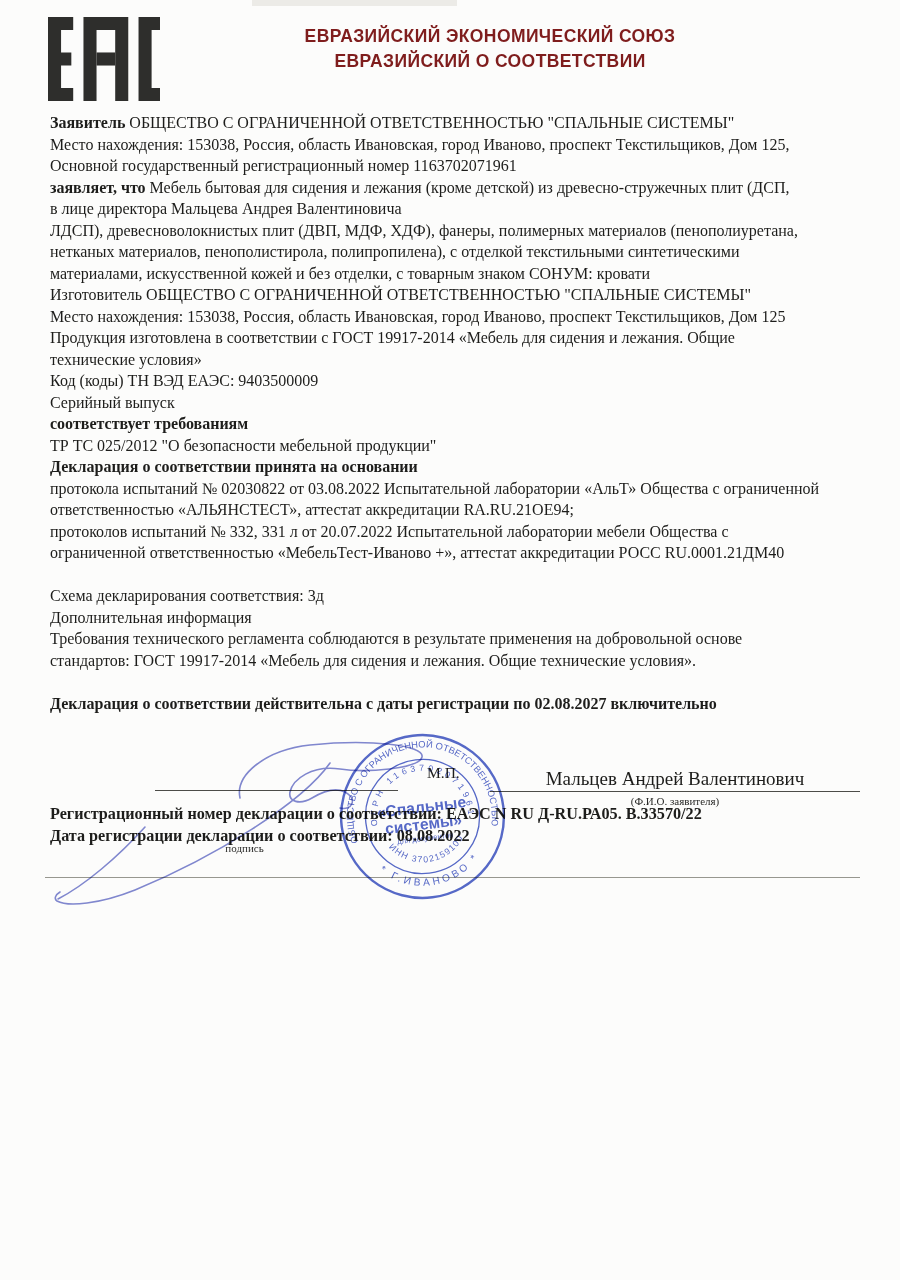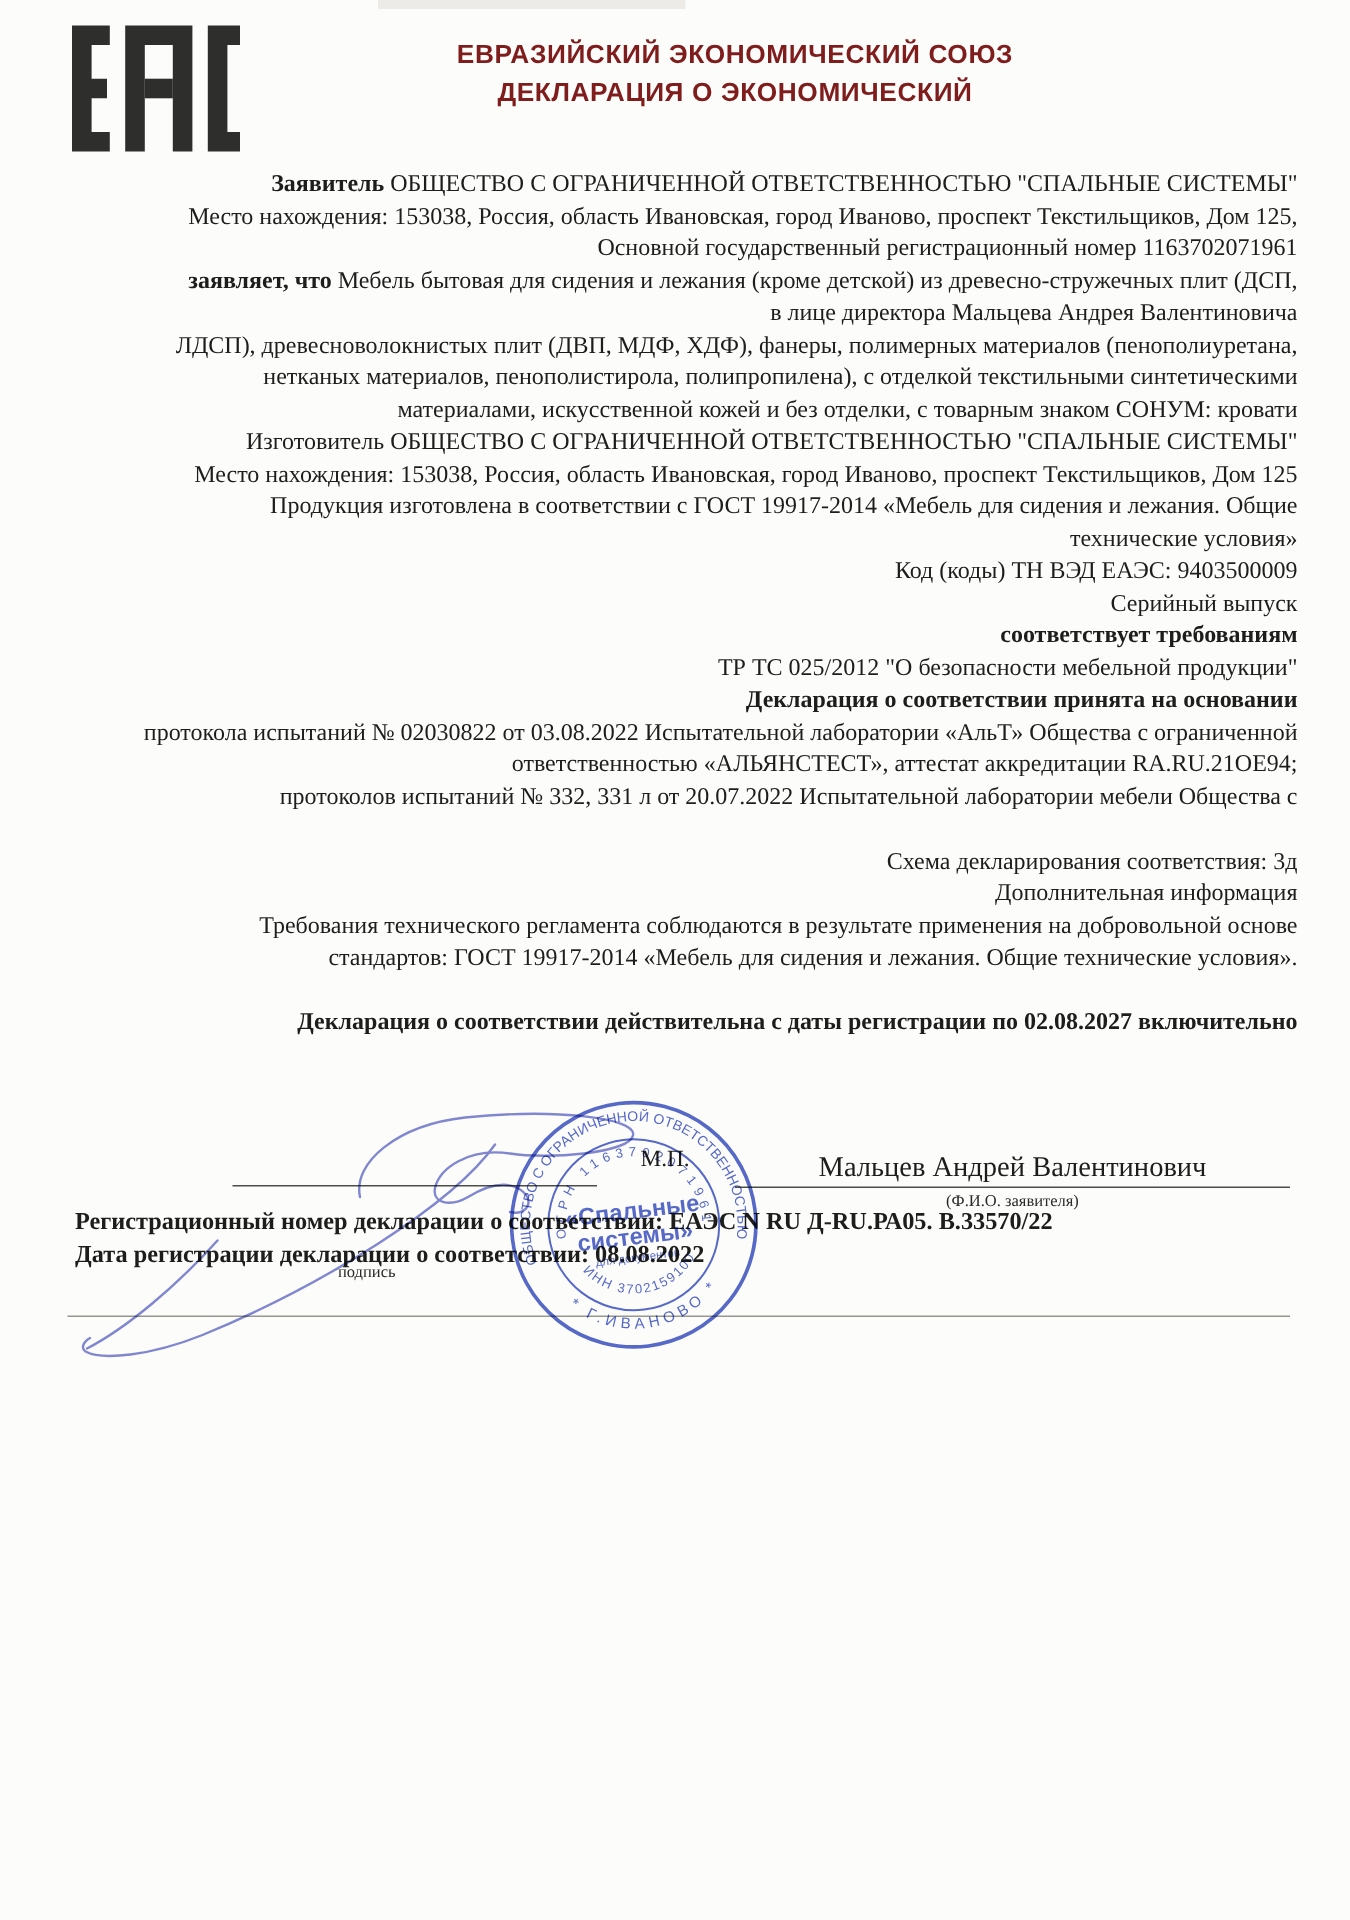--- a/index.html
+++ b/index.html
@@ -10,21 +10,21 @@
   }
   .artifact{position:absolute;left:252px;top:0;width:205px;height:6px;background:#ecebe7;}
   .eac{position:absolute;left:48px;top:16px;}
   .titles{
     position:absolute;left:160px;top:24px;width:660px;text-align:center;
     font-family:"Liberation Sans",sans-serif;font-weight:bold;
     font-size:17.5px;line-height:25px;letter-spacing:.4px;color:#7f1d1d;
   }
   main{
     position:absolute;left:50px;top:112px;width:815px;
-    font-size:16px;line-height:21.5px;white-space:nowrap;text-align:right;
+    font-size:16px;line-height:21.5px;white-space:nowrap;
   }
   main .line b{font-weight:700;}
   .mp{position:absolute;left:427px;top:764px;font-size:15.5px;z-index:3;}
   .sigline{position:absolute;border-top:1.3px solid #4c4c48;z-index:2;}
   .sigline.l1{left:155px;top:790px;width:243px;}
   .sigline.l2{left:490px;top:791px;width:370px;}
   .sig-caption{position:absolute;font-size:11px;text-align:center;color:#2a2a28;z-index:3;}
   .sig-caption.c1{left:142px;top:794px;width:205px;margin-top:48px;}
   .sig-caption.c2{left:490px;top:795px;width:370px;}
   .signer-name{position:absolute;left:490px;top:768px;width:370px;text-align:center;font-size:19px;z-index:3;}
@@ -54,21 +54,21 @@
     <g fill="#2e2e2c">
       <path d="M0,0 H27 V14 H14 V38 H25 V52 H14 V76 H27 V90 H0 Z"></path>
       <path d="M38,0 H86 V90 H72 V14 H52 V90 H38 Z"></path>
       <rect x="52" y="38" width="20" height="14"></rect>
       <path d="M97,0 H120 V14 H111 V76 H120 V90 H97 Z"></path>
     </g>
   </svg>
 
   <div class="titles">
     <div>ЕВРАЗИЙСКИЙ ЭКОНОМИЧЕСКИЙ СОЮЗ</div>
-    <div>ДЕКЛАРАЦИЯ О ЭКОНОМИЧЕСКИЙ</div>
+    <div>ЕВРАЗИЙСКИЙ О СООТВЕТСТВИИ</div>
   </div>
 
   <main>
       <div class="line"><b>Заявитель</b> ОБЩЕСТВО С ОГРАНИЧЕННОЙ ОТВЕТСТВЕННОСТЬЮ "СПАЛЬНЫЕ СИСТЕМЫ"</div>
       <div class="line">Место нахождения: 153038, Россия, область Ивановская, город Иваново, проспект Текстильщиков, Дом 125,</div>
       <div class="line">Основной государственный регистрационный номер 1163702071961</div>
       <div class="line"><b>заявляет, что</b> Мебель бытовая для сидения и лежания (кроме детской) из древесно-стружечных плит (ДСП,</div>
       <div class="line">в лице директора Мальцева Андрея Валентиновича</div>
       <div class="line">ЛДСП), древесноволокнистых плит (ДВП, МДФ, ХДФ), фанеры, полимерных материалов (пенополиуретана,</div>
       <div class="line">нетканых материалов, пенополистирола, полипропилена), с отделкой текстильными синтетическими</div>
@@ -78,20 +78,21 @@
       <div class="line">Продукция изготовлена в соответствии с ГОСТ 19917-2014 «Мебель для сидения и лежания. Общие</div>
       <div class="line">технические условия»</div>
       <div class="line">Код (коды) ТН ВЭД ЕАЭС: 9403500009</div>
       <div class="line">Серийный выпуск</div>
       <div class="line" style="font-weight: 700;">соответствует требованиям</div>
       <div class="line">ТР ТС 025/2012 "О безопасности мебельной продукции"</div>
       <div class="line" style="font-weight: 700;">Декларация о соответствии принята на основании</div>
       <div class="line">протокола испытаний № 02030822 от 03.08.2022 Испытательной лаборатории «АльТ» Общества с ограниченной</div>
       <div class="line">ответственностью «АЛЬЯНСТЕСТ», аттестат аккредитации RA.RU.21ОЕ94;</div>
       <div class="line">протоколов испытаний № 332, 331 л от 20.07.2022 Испытательной лаборатории мебели Общества с</div>
+      <div class="line">ограниченной ответственностью «МебельТест-Иваново +», аттестат аккредитации РОСС RU.0001.21ДМ40</div>
       <div class="line">&nbsp;</div>
       <div class="line">Схема декларирования соответствия: 3д</div>
       <div class="line" style="font-weight: 400;">Дополнительная информация</div>
       <div class="line">Требования технического регламента соблюдаются в результате применения на добровольной основе</div>
       <div class="line">стандартов: ГОСТ 19917-2014 «Мебель для сидения и лежания. Общие технические условия».</div>
       <div class="line">&nbsp;</div>
       <div class="line" style="font-weight: 700;">Декларация о соответствии действительна с даты регистрации по 02.08.2027 включительно</div>
     </main>
 
   <div class="mp">М.П.</div>

